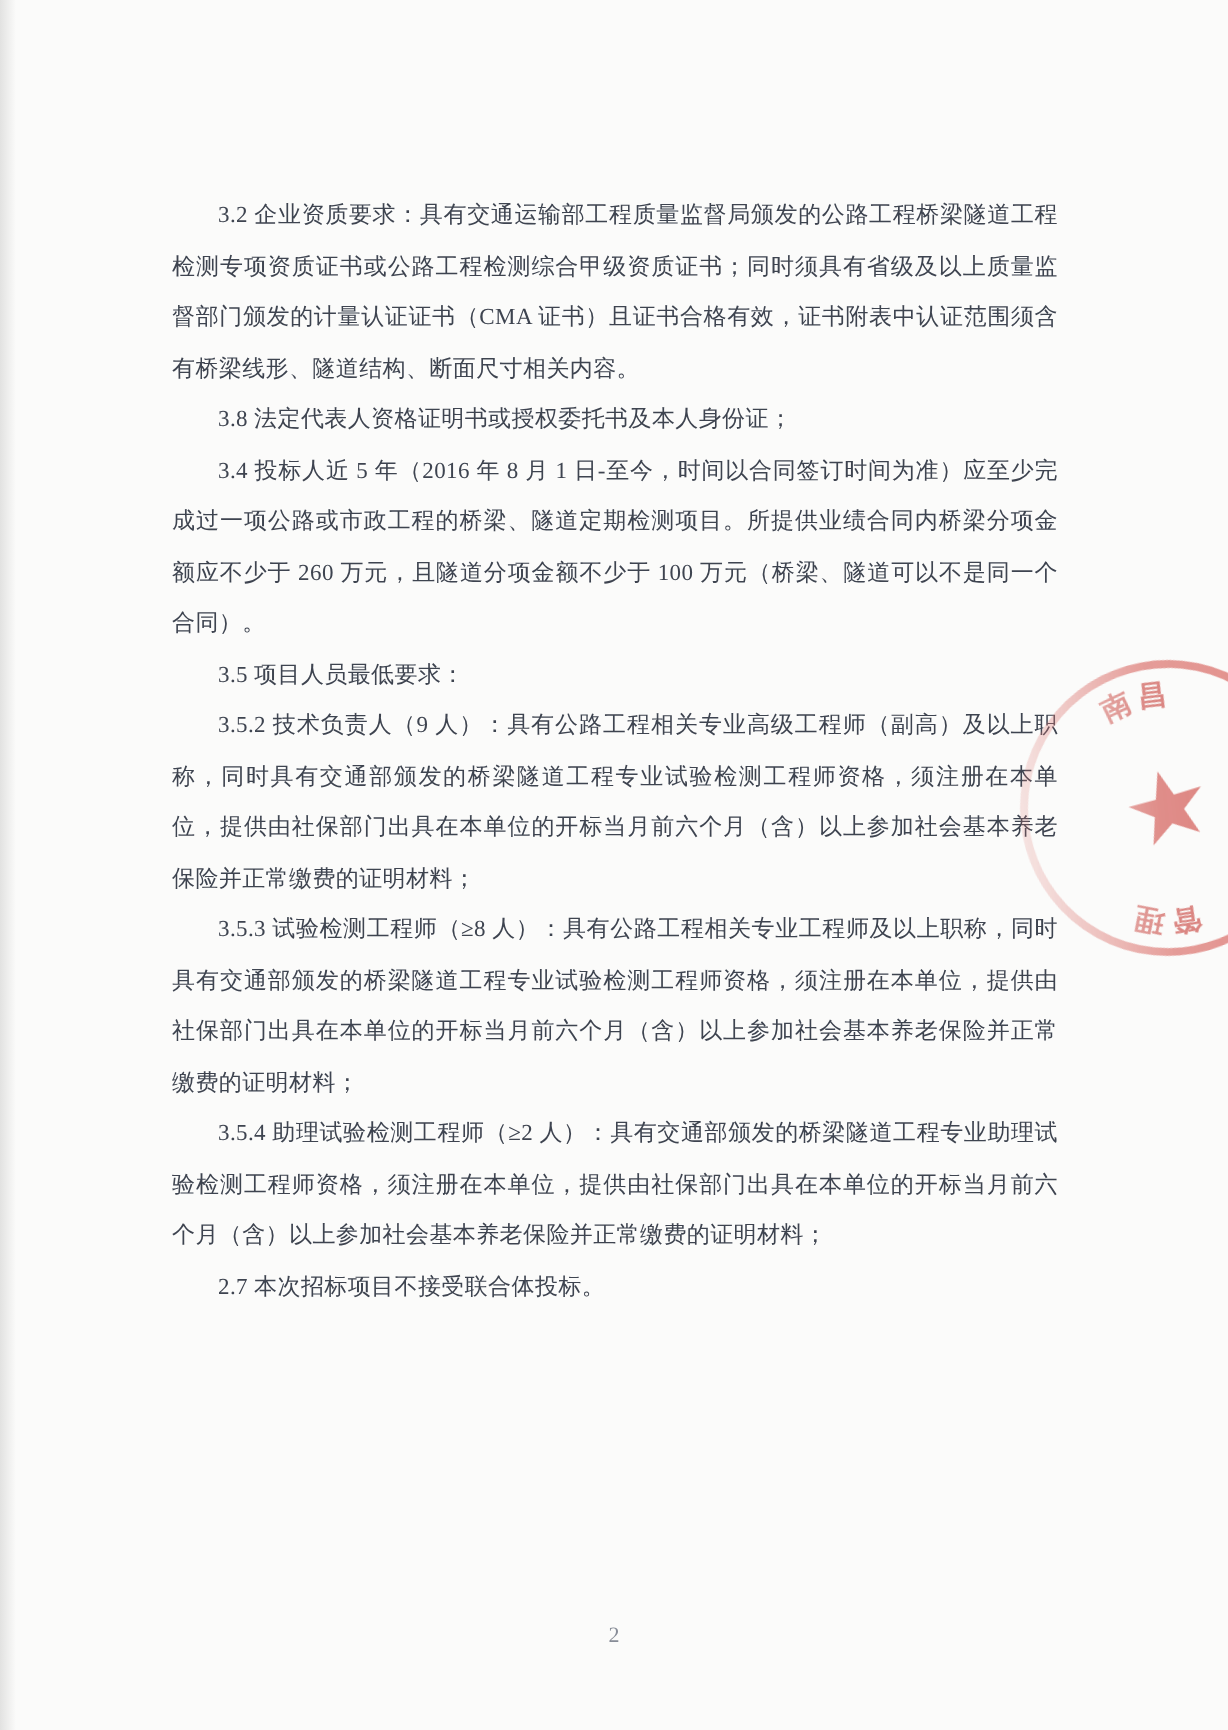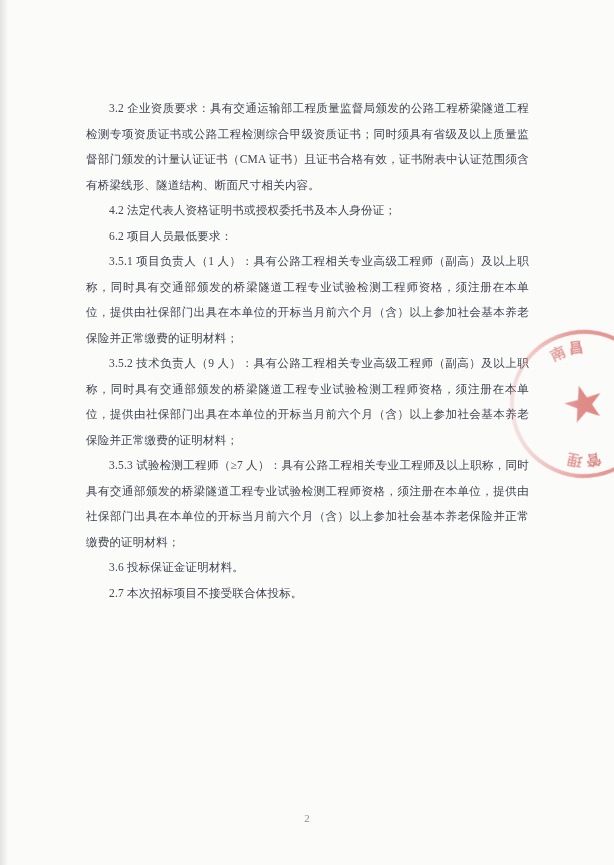--- a/index.html
+++ b/index.html
@@ -64,26 +64,26 @@
 </style>
 </head>
 <body>
 
 <div class="page">
 
   <div class="edge-band"></div>
 
   <div class="body-text">
       <p>3.2 企业资质要求：具有交通运输部工程质量监督局颁发的公路工程桥梁隧道工程检测专项资质证书或公路工程检测综合甲级资质证书；同时须具有省级及以上质量监督部门颁发的计量认证证书（CMA 证书）且证书合格有效，证书附表中认证范围须含有桥梁线形、隧道结构、断面尺寸相关内容。</p>
-      <p>4.2 法定代表人资格证明书或授权委托书及本人身份证；</p>
-      <p>6.2 项目人员最低要求：</p>
-      <p>3.5.1 项目负责人（1 人）：具有公路工程相关专业高级工程师（副高）及以上职称，同时具有交通部颁发的桥梁隧道工程专业试验检测工程师资格，须注册在本单位，提供由社保部门出具在本单位的开标当月前六个月（含）以上参加社会基本养老保险并正常缴费的证明材料；</p>
+      <p>3.8 法定代表人资格证明书或授权委托书及本人身份证；</p>
+      <p>3.4 投标人近 5 年（2016 年 8 月 1 日-至今，时间以合同签订时间为准）应至少完成过一项公路或市政工程的桥梁、隧道定期检测项目。所提供业绩合同内桥梁分项金额应不少于 260 万元，且隧道分项金额不少于 100 万元（桥梁、隧道可以不是同一个合同）。</p>
+      <p>3.5 项目人员最低要求：</p>
       <p>3.5.2 技术负责人（9 人）：具有公路工程相关专业高级工程师（副高）及以上职称，同时具有交通部颁发的桥梁隧道工程专业试验检测工程师资格，须注册在本单位，提供由社保部门出具在本单位的开标当月前六个月（含）以上参加社会基本养老保险并正常缴费的证明材料；</p>
-      <p>3.5.3 试验检测工程师（≥7 人）：具有公路工程相关专业工程师及以上职称，同时具有交通部颁发的桥梁隧道工程专业试验检测工程师资格，须注册在本单位，提供由社保部门出具在本单位的开标当月前六个月（含）以上参加社会基本养老保险并正常缴费的证明材料；</p>
-      <p>3.6 投标保证金证明材料。</p>
+      <p>3.5.3 试验检测工程师（≥8 人）：具有公路工程相关专业工程师及以上职称，同时具有交通部颁发的桥梁隧道工程专业试验检测工程师资格，须注册在本单位，提供由社保部门出具在本单位的开标当月前六个月（含）以上参加社会基本养老保险并正常缴费的证明材料；</p>
+      <p>3.5.4 助理试验检测工程师（≥2 人）：具有交通部颁发的桥梁隧道工程专业助理试验检测工程师资格，须注册在本单位，提供由社保部门出具在本单位的开标当月前六个月（含）以上参加社会基本养老保险并正常缴费的证明材料；</p>
       <p>2.7 本次招标项目不接受联合体投标。</p>
     </div>
 
   <div class="seal">
     <svg width="200" height="200" viewBox="0 0 200 200">
       <defs>
         <path id="sealTextRing" d="M 48,100 A 52,52 0 1 1 152,100 A 52,52 0 1 1 48,100" fill="none"></path>
       </defs>
       <circle cx="100" cy="100" r="72" fill="none" stroke="#dd7b76" stroke-width="4"></circle>
       <polygon fill="#d66762" points="100,81 104.7,94.4 118.8,94.1 107.6,102.6 112.1,116 100,108 87.9,116 92.4,102.6 81.2,94.1 95.3,94.4"></polygon>

